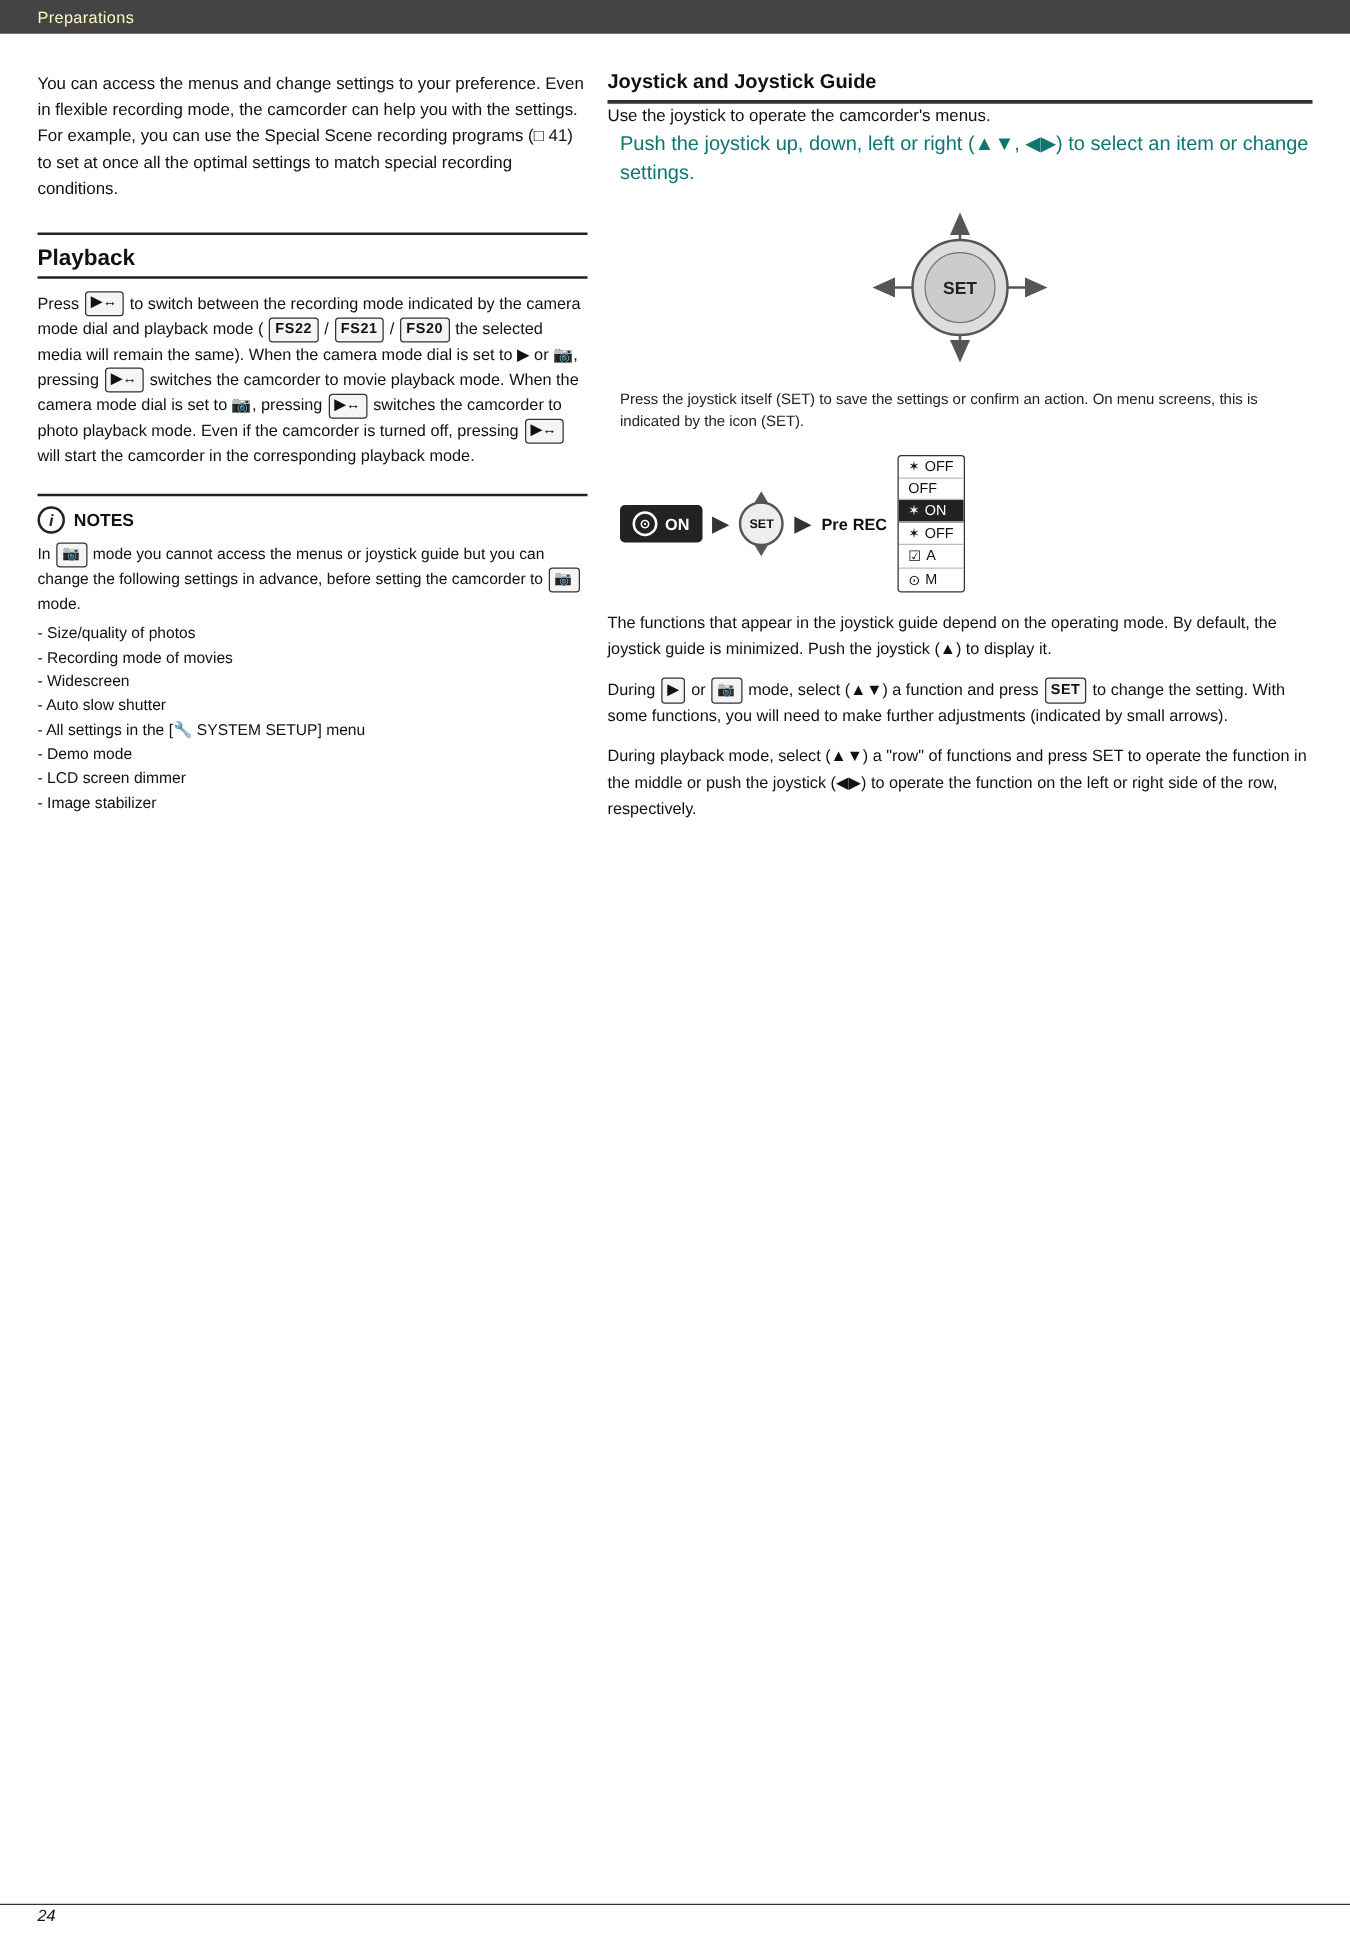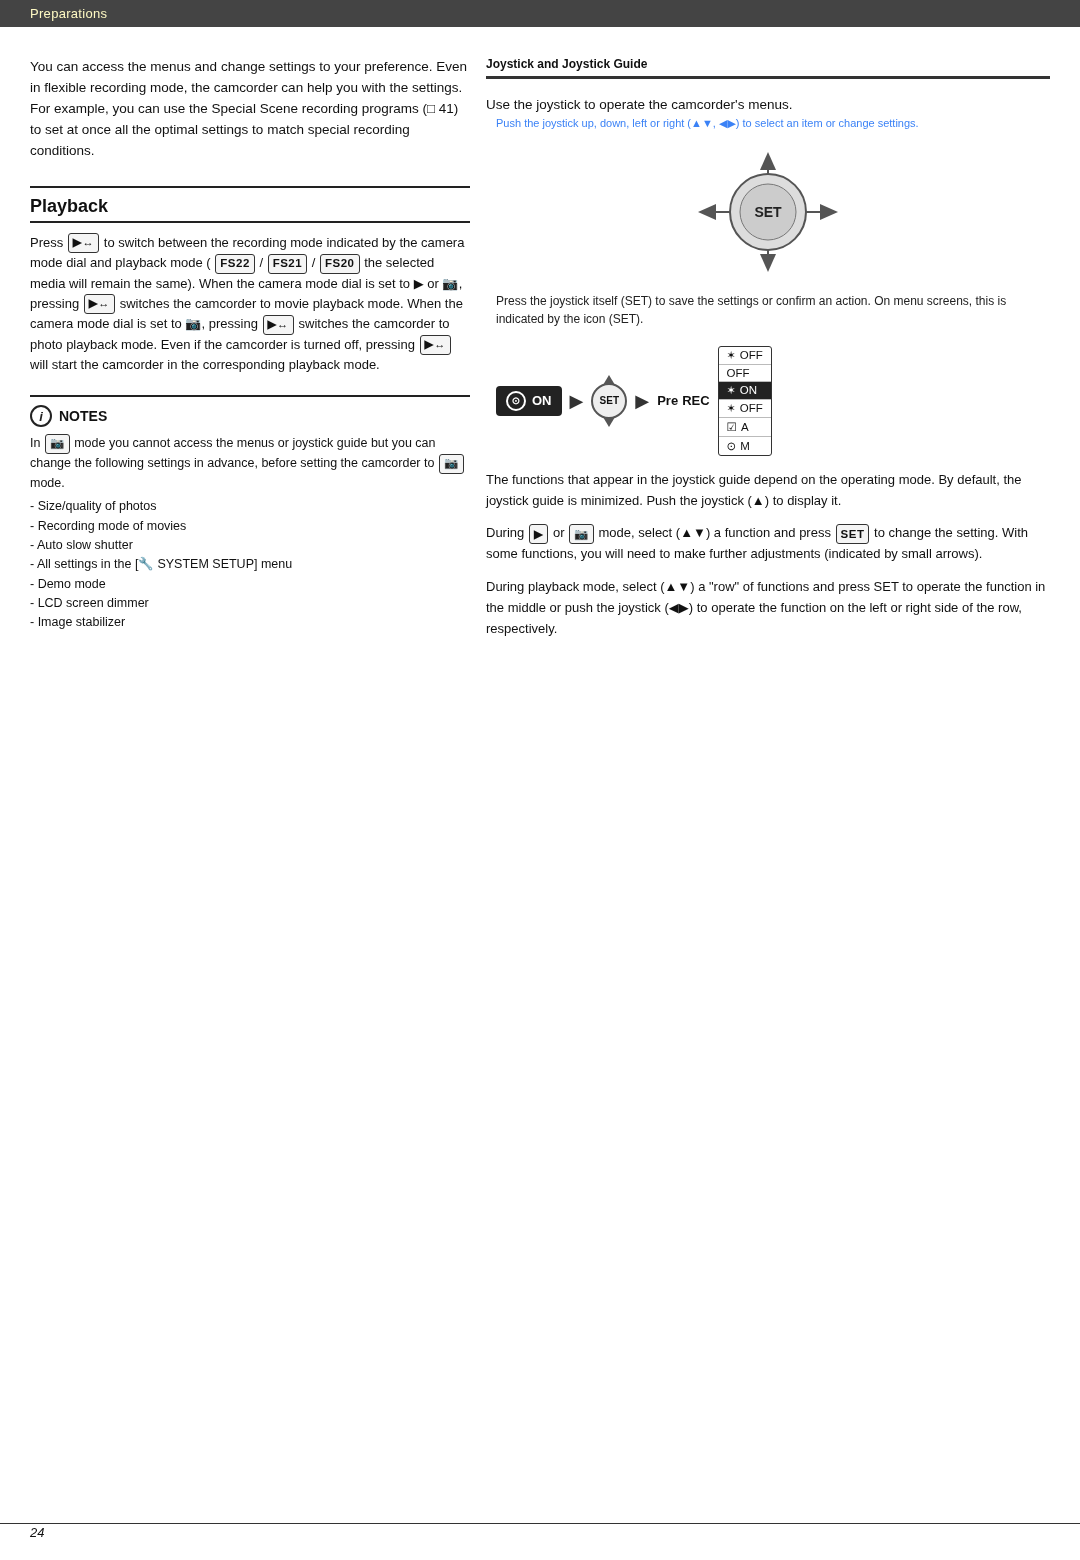--- a/index.html
+++ b/index.html
@@ -105,34 +105,33 @@
     }
     .page-num {
       position: absolute;
       bottom: 20px;
       left: 30px;
       font-size: 13px;
       font-style: italic;
     }
     
     .rj-title {
-      font-size: 12px;
+      font-size: 16px;
       font-weight: bold;
       border-bottom: 3px solid #333;
       padding-bottom: 5px;
-      margin-bottom: 16px;
     }
     .rj-text {
       font-size: 13.5px;
       line-height: 1.55;
       margin-bottom: 0;
     }
     .joystick-instruction {
-      font-size: 11px;
-      color: #3b82f6;
+      font-size: 16px;
+      color: #0f766e;
       line-height: 1.45;
       margin-bottom: 8px;
       padding-left: 10px;
     }
     
     .joystick-diagram {
       display: flex;
       justify-content: center;
       margin: 10px 0 10px 0;
     }
@@ -269,20 +268,21 @@
         <span class="notes-icon">i</span>
         <span>NOTES</span>
       </div>
       <div class="notes-body">
         <p>
           In <span class="inline-box">📷</span> mode you cannot access the menus or joystick guide but you can change the following settings in advance, before setting the camcorder to <span class="inline-box">📷</span> mode.
         </p>
         <ul>
           <li>Size/quality of photos</li>
           <li>Recording mode of movies</li>
+          <li>Widescreen</li>
           <li>Auto slow shutter</li>
           <li>All settings in the [🔧 SYSTEM SETUP] menu</li>
           <li>Demo mode</li>
           <li>LCD screen dimmer</li>
           <li>Image stabilizer</li>
         </ul>
       </div>
     </div>
 
   </div>

